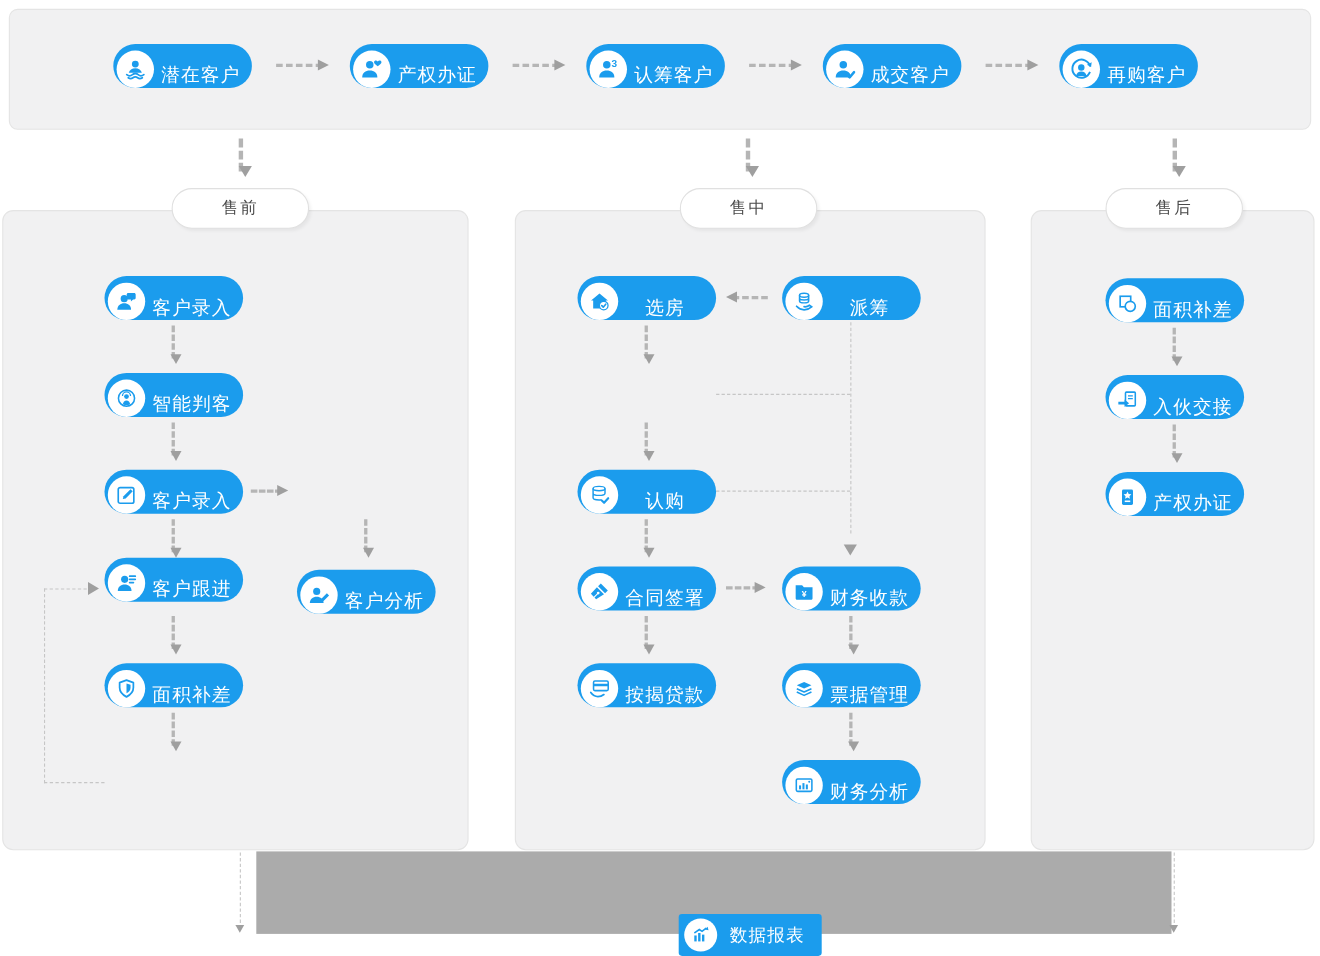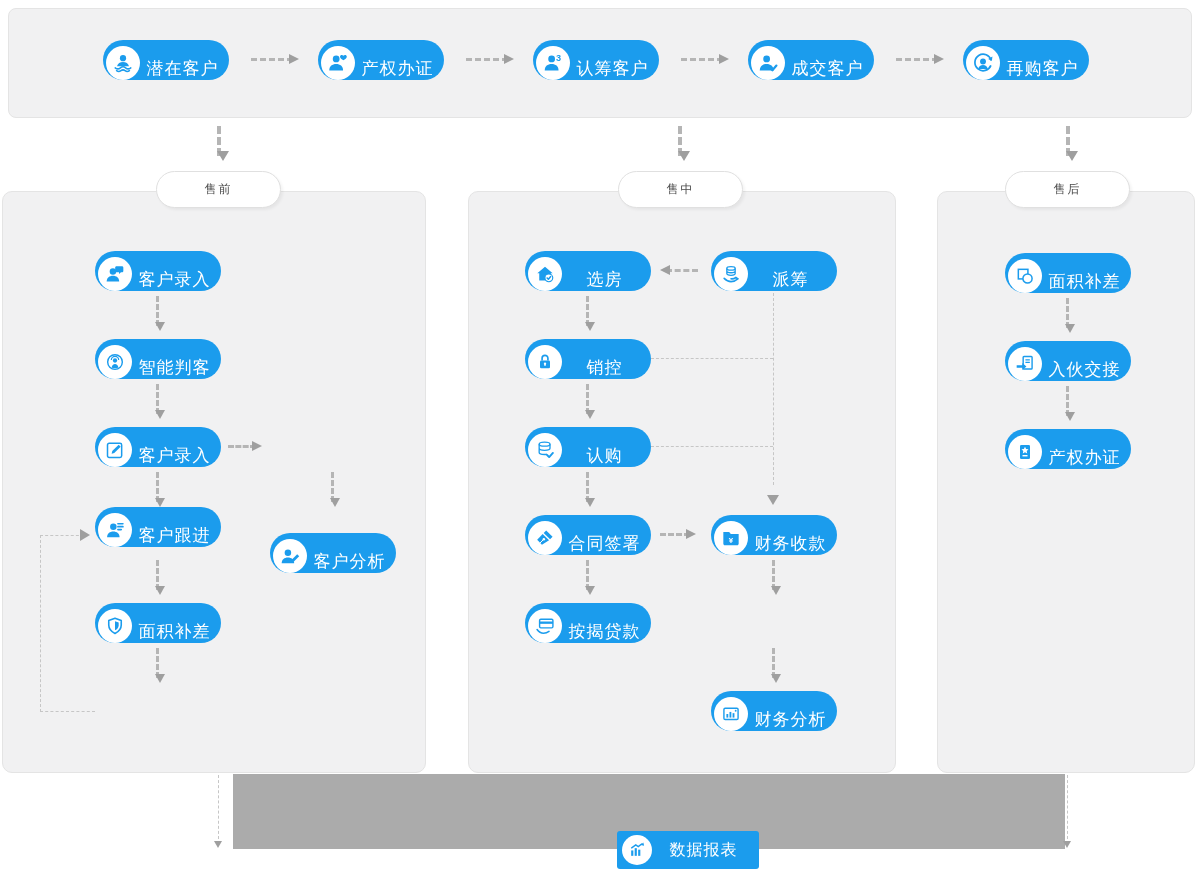--- a/index.html
+++ b/index.html
@@ -1,21 +1,21 @@
 <!DOCTYPE html>
 <html style="--accent: #1b9ced;"><head>
 <meta charset="utf-8">
 <style>
   html,body{margin:0;padding:0;background:#fff}
   .canvas{position:relative;width:1200px;height:869px;background:#fff;overflow:hidden;
           font-family:"Liberation Sans","DejaVu Sans",sans-serif;}
   .panel{position:absolute;background:#f1f1f2;border:1px solid #e4e4e4;border-radius:10px;box-sizing:border-box;}
   .topbar{position:absolute;background:#f1f1f2;border:1px solid #e4e4e4;border-radius:8px;box-sizing:border-box;}
   .tab{position:absolute;height:37px;background:#fff;border:1px solid #e0e0e0;border-radius:19px;
-       display:flex;align-items:center;justify-content:center;font-size:12px;color:#4a4a4a;
+       display:flex;align-items:center;justify-content:center;font-size:15px;color:#4a4a4a;
        box-sizing:border-box;z-index:3;box-shadow:2px 2px 3px rgba(0,0,0,.05);letter-spacing:2px;}
   .pill{position:absolute;height:40px;border-radius:20px;background:var(--accent,#1b9ced);
         display:flex;align-items:flex-end;box-sizing:border-box;z-index:2;}
   .circ{width:34px;height:34px;margin-left:3px;border-radius:50%;background:#fff;color:var(--accent,#1b9ced);
         display:flex;align-items:center;justify-content:center;flex:none;}
   .plabel{flex:1;text-align:center;color:#fff;font-size:17px;letter-spacing:1px;
           padding:0 8px 0 4px;white-space:nowrap;}
   
   .varrow{position:absolute;width:0;border-left:3px dashed #b5b5b5;}
   .varrow::after{content:"";position:absolute;left:-4px;bottom:-10px;width:0;height:0;
@@ -154,21 +154,21 @@
   <div class="pill" style="left:95px;top:507px;width:126px">
     <span class="circ">
         <svg viewBox="0 0 24 24" width="20" height="20" fill="currentColor" aria-hidden="true">
           <circle cx="10" cy="8" r="3.9"></circle>
           <path d="M2.5 20.6c0-4.4 3.3-6.9 7.5-6.9s7.5 2.5 7.5 6.9z"></path>
           <path fill="none" stroke="currentColor" stroke-width="2" stroke-linecap="round" d="M15.5 4.5h6M15.5 8h6M15.5 11.5h4"></path>
         </svg>
       </span>
     <span class="plabel">客户跟进</span>
   </div>
-  <div class="pill" style="left:270px;top:533px;width:126px">
+  <div class="pill" style="left:270px;top:518px;width:126px">
     <span class="circ">
         <svg viewBox="0 0 24 24" width="20" height="20" fill="currentColor" aria-hidden="true">
           <circle cx="9.5" cy="8" r="3.9"></circle>
           <path d="M2 20.6c0-4.4 3.3-6.9 7.5-6.9s7.5 2.5 7.5 6.9z"></path>
           <path d="M14.3 16.2l6.3-6.3 2.4 2.4-6.3 6.3-3 .6z"></path>
         </svg>
       </span>
     <span class="plabel">客户分析</span>
   </div>
   <div class="varrow" style="left:156px;top:560px;height:30px"></div>
@@ -203,31 +203,20 @@
     <span class="circ">
         <svg viewBox="0 0 24 24" width="20" height="20" fill="currentColor" aria-hidden="true">
           <ellipse cx="12" cy="5.3" rx="5" ry="2.1" fill="none" stroke="currentColor" stroke-width="1.6"></ellipse>
           <path fill="none" stroke="currentColor" stroke-width="1.6" d="M7 5.3v3.1c0 1.2 2.2 2.1 5 2.1s5-.9 5-2.1V5.3M7 8.4v3.1c0 1.2 2.2 2.1 5 2.1s5-.9 5-2.1V8.4"></path>
           <path fill="none" stroke="currentColor" stroke-width="1.9" stroke-linecap="round" d="M3.8 17.3c2.6 2.7 5.6 3.9 8.2 3.9 3 0 5.8-1.2 8.2-3.3l-2.3-1.7c-1.8 1.3-3.9 1.9-5.9 1.6"></path>
         </svg>
       </span>
     <span class="plabel">派筹</span>
   </div>
   <div class="varrow" style="left:586px;top:296px;height:30px"></div>
-  <div class="pill" style="left:525px;top:339px;width:126px">
-    <span class="circ">
-        <svg viewBox="0 0 24 24" width="20" height="20" fill="currentColor" aria-hidden="true">
-          <rect x="6" y="10.2" width="12" height="9.4" rx="1.6"></rect>
-          <path fill="none" stroke="currentColor" stroke-width="2" d="M8.5 10.2V7.5a3.5 3.5 0 0 1 7 0v2.7"></path>
-          <circle cx="12" cy="14" r="1.4" fill="#fff"></circle>
-          <rect x="11.3" y="14.2" width="1.4" height="2.6" fill="#fff"></rect>
-        </svg>
-      </span>
-    <span class="plabel">销控</span>
-  </div>
   <div class="varrow" style="left:586px;top:384px;height:30px"></div>
   <div class="pill" style="left:525px;top:427px;width:126px">
     <span class="circ">
         <svg viewBox="0 0 24 24" width="20" height="20" fill="currentColor" aria-hidden="true">
           <ellipse cx="11.5" cy="5" rx="6.5" ry="2.4" fill="none" stroke="currentColor" stroke-width="1.6"></ellipse>
           <path fill="none" stroke="currentColor" stroke-width="1.6" d="M5 5v5c0 1.3 2.9 2.4 6.5 2.4S18 11.3 18 10V5M5 10v5c0 1.3 2.9 2.4 6.5 2.4 1 0 1.9-.1 2.8-.3"></path>
           <path fill="none" stroke="currentColor" stroke-width="2.3" stroke-linecap="round" stroke-linejoin="round" d="M14.5 18l2.5 2.5 4.5-5"></path>
         </svg>
       </span>
     <span class="plabel">认购</span>
@@ -259,20 +248,29 @@
     <span class="circ">
         <svg viewBox="0 0 24 24" width="20" height="20" fill="currentColor" aria-hidden="true">
           <rect x="5.5" y="3.8" width="16" height="10.4" rx="1.5" fill="none" stroke="currentColor" stroke-width="1.7"></rect>
           <path d="M5.5 6.6h16v2.8h-16z"></path>
           <path fill="none" stroke="currentColor" stroke-width="1.9" stroke-linecap="round" d="M2.5 16.3c2.1 2.9 5 4.4 7.7 4.4 2.5 0 4.7-.8 6.6-2.2"></path>
         </svg>
       </span>
     <span class="plabel">按揭贷款</span>
   </div>
   <div class="varrow" style="left:772px;top:560px;height:30px"></div>
+  <div class="pill" style="left:711px;top:603px;width:126px">
+    <span class="circ">
+        <svg viewBox="0 0 24 24" width="20" height="20" fill="currentColor" aria-hidden="true">
+          <path d="M4 8.3l8-3.6 8 3.6-8 3.6z"></path>
+          <path fill="none" stroke="currentColor" stroke-width="1.7" stroke-linejoin="round" d="M4 12.1l8 3.6 8-3.6M4 15.8l8 3.6 8-3.6"></path>
+        </svg>
+      </span>
+    <span class="plabel">票据管理</span>
+  </div>
   <div class="varrow" style="left:772px;top:648px;height:30px"></div>
   <div class="pill" style="left:711px;top:691px;width:126px">
     <span class="circ">
         <svg viewBox="0 0 24 24" width="20" height="20" fill="currentColor" aria-hidden="true">
           <rect x="3.5" y="5" width="17" height="13.5" rx="1.5" fill="none" stroke="currentColor" stroke-width="1.7"></rect>
           <rect x="6.5" y="12" width="2.2" height="4.3"></rect>
           <rect x="10.2" y="9.5" width="2.2" height="6.8"></rect>
           <rect x="13.9" y="11" width="2.2" height="5.3"></rect>
           <circle cx="17.6" cy="8.1" r="1.1"></circle>
         </svg>
@@ -317,21 +315,21 @@
       </span>
     <span class="plabel">产权办证</span>
   </div>
 
   <div class="graybar" style="left:233px;top:774px;width:832px;height:75px"></div>
   <div class="thinv" style="left:218px;top:775px;height:64px"></div>
   <div class="tri-d sm" style="left:214px;top:841px"></div>
   <div class="thinv" style="left:1067px;top:775px;height:64px"></div>
   <div class="tri-d sm" style="left:1063px;top:841px"></div>
 
-  <div class="badge" style="left:617px;top:831px;width:142px;height:38px">
+  <div class="badge" style="left:617px;top:831px;width:130px;height:38px">
     <span class="circ">
         <svg viewBox="0 0 24 24" width="20" height="20" fill="currentColor" aria-hidden="true">
           <rect x="5" y="12.5" width="2.6" height="6.5"></rect>
           <rect x="9.2" y="9.8" width="2.6" height="9.2"></rect>
           <rect x="13.4" y="11.6" width="2.6" height="7.4"></rect>
           <path fill="none" stroke="currentColor" stroke-width="1.8" stroke-linecap="round" d="M5.6 9.4l4.9-3.4 3 2 4.1-3.2"></path>
           <path d="M19.6 2.9l.9 4-4-.9z"></path>
         </svg>
       </span>
     <span class="plabel">数据报表</span>

